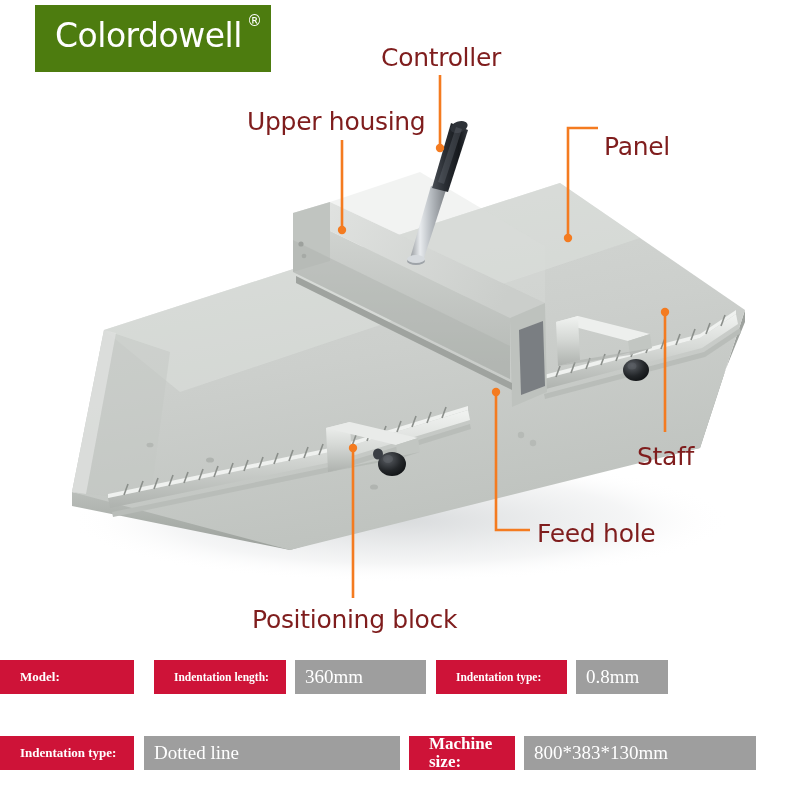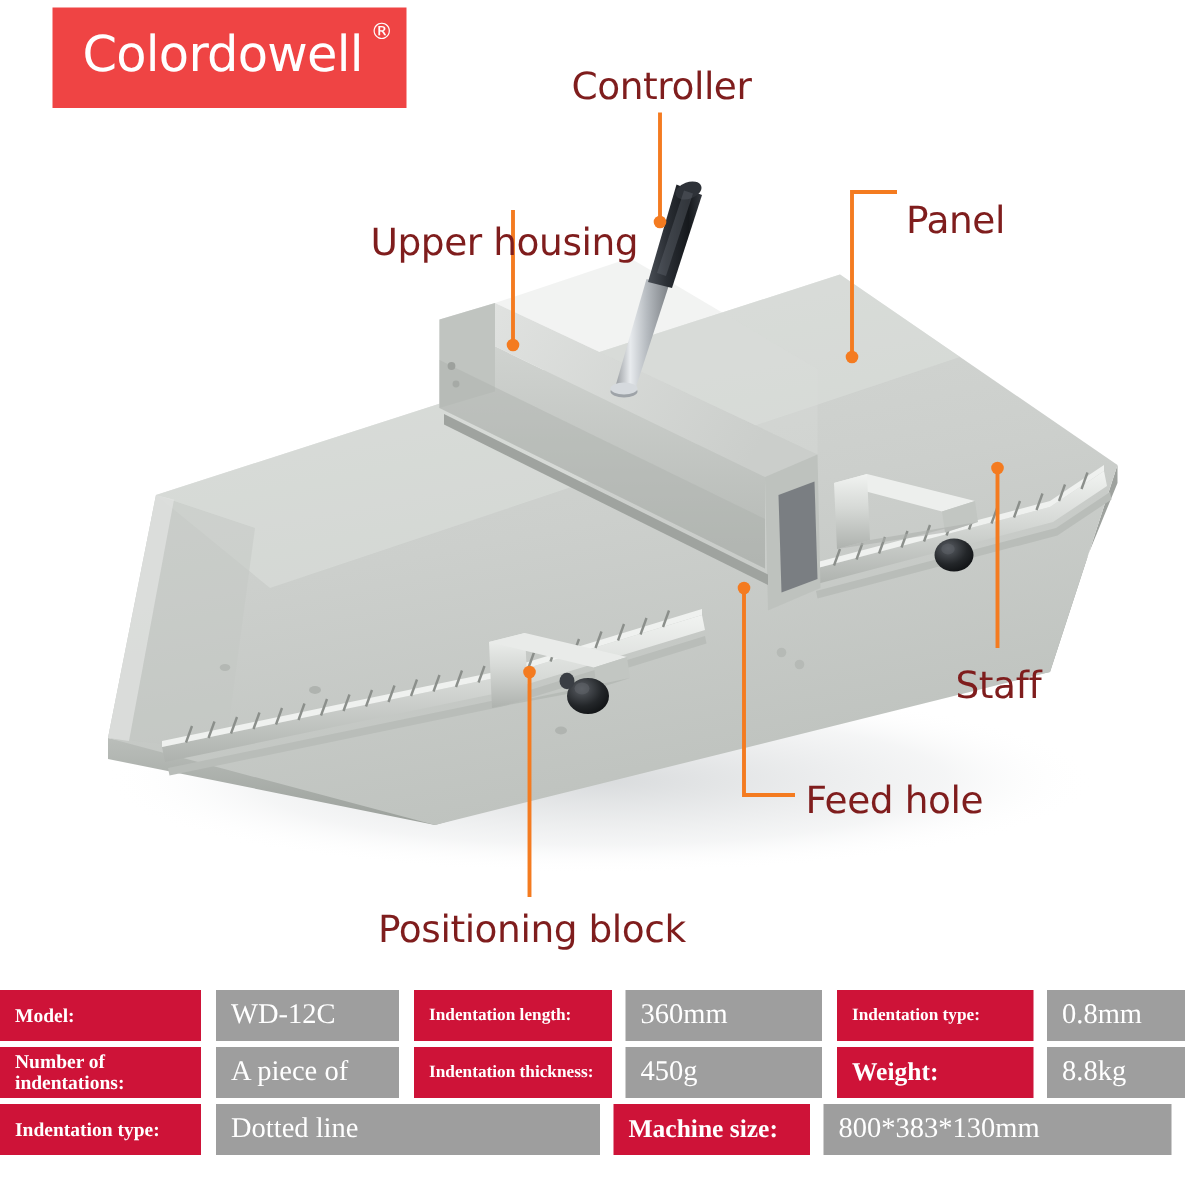--- a/index.html
+++ b/index.html
@@ -15,21 +15,21 @@
     position: relative;
   }
 
   
   #logo-block {
     position: absolute;
     left: 35px;
     top: 5px;
     width: 236px;
     height: 67px;
-    background: #ef4444;
+    background: #4d7c0f;
   }
   #logo-wordmark {
     position: absolute;
     left: 20px;
     top: 11px;
     font-family: "DejaVu Sans", sans-serif;
     font-size: 33px;
     font-weight: 500;
     color: #ffffff;
     letter-spacing: -0.5px;
@@ -61,21 +61,21 @@
   
   .callout-label {
     position: absolute;
     font-family: "DejaVu Sans", sans-serif;
     font-size: 25px;
     color: #7f1d1d;
     white-space: nowrap;
     letter-spacing: -0.3px;
   }
   #label-controller      { left: 381px; top: 43px; }
-  #label-upper-housing   { left: 247px; top: 107px; margin-top: 40px; }
+  #label-upper-housing   { left: 247px; top: 107px; }
   #label-panel           { left: 604px; top: 132px; text-align: center; }
   #label-staff           { left: 637px; top: 442px; }
   #label-feed-hole       { left: 537px; top: 519px; }
   #label-positioning     { left: 252px; top: 605px; }
 
   
   #spec-table {
     position: absolute;
     left: 0;
     top: 655px;
@@ -99,21 +99,21 @@
     align-items: center;
     box-sizing: border-box;
     font-family: "Liberation Serif", serif;
     overflow: hidden;
   }
   .spec-cell.label {
     background: #CE1338;
     color: #ffffff;
     font-weight: bold;
     font-size: 13px;
-    padding-left: 10px;
+    padding-left: 20px;
     line-height: 1.05;
   }
   .spec-cell.label.small   { font-size: 11.5px; text-align: center; }
   .spec-cell.label.big     { font-size: 17px; }
   .spec-cell.value {
     background: #9E9E9E;
     color: #ffffff;
     font-size: 19px;
     padding-left: 10px;
   }
@@ -330,49 +330,34 @@
   <div class="callout-label" id="label-staff">Staff</div>
   <div class="callout-label" id="label-feed-hole">Feed hole</div>
   <div class="callout-label" id="label-positioning">Positioning block</div>
 </div>
 
 <div id="spec-table">
 
   <div class="spec-row" id="spec-row-0">
     <div class="spec-cell label" style="width:134px">Model:</div>
     <div class="spec-gap" style="width:10px"></div>
-    <div class="spec-cell value" style="width:122px">WD-12C</div>
     <div class="spec-gap" style="width:10px"></div>
     <div class="spec-cell label small" style="width:132px">Indentation length:</div>
     <div class="spec-gap" style="width:9px"></div>
     <div class="spec-cell value" style="width:131px">360mm</div>
     <div class="spec-gap" style="width:10px"></div>
     <div class="spec-cell label small" style="width:131px">Indentation type:</div>
     <div class="spec-gap" style="width:9px"></div>
     <div class="spec-cell value" style="width:92px">0.8mm</div>
   </div>
 
-  <div class="spec-row" id="spec-row-1">
-    <div class="spec-cell label" style="width:134px; white-space:pre-line">Number of
-indentations:</div>
-    <div class="spec-gap" style="width:10px"></div>
-    <div class="spec-cell value" style="width:122px">A piece of</div>
-    <div class="spec-gap" style="width:10px"></div>
-    <div class="spec-cell label small" style="width:132px">Indentation thickness:</div>
-    <div class="spec-gap" style="width:9px"></div>
-    <div class="spec-cell value" style="width:131px">450g</div>
-    <div class="spec-gap" style="width:10px"></div>
-    <div class="spec-cell label big" style="width:131px">Weight:</div>
-    <div class="spec-gap" style="width:9px"></div>
-    <div class="spec-cell value" style="width:92px">8.8kg</div>
-  </div>
 
   <div class="spec-row" id="spec-row-2">
     <div class="spec-cell label" style="width:134px">Indentation type:</div>
     <div class="spec-gap" style="width:10px"></div>
     <div class="spec-cell value" style="width:256px">Dotted line</div>
     <div class="spec-gap" style="width:9px"></div>
-    <div class="spec-cell label big" style="width:131px">Machine size:</div>
+    <div class="spec-cell label big" style="width:106px">Machine size:</div>
     <div class="spec-gap" style="width:9px"></div>
     <div class="spec-cell value" style="width:232px">800*383*130mm</div>
   </div>
 
 </div>
 
 </body></html>

